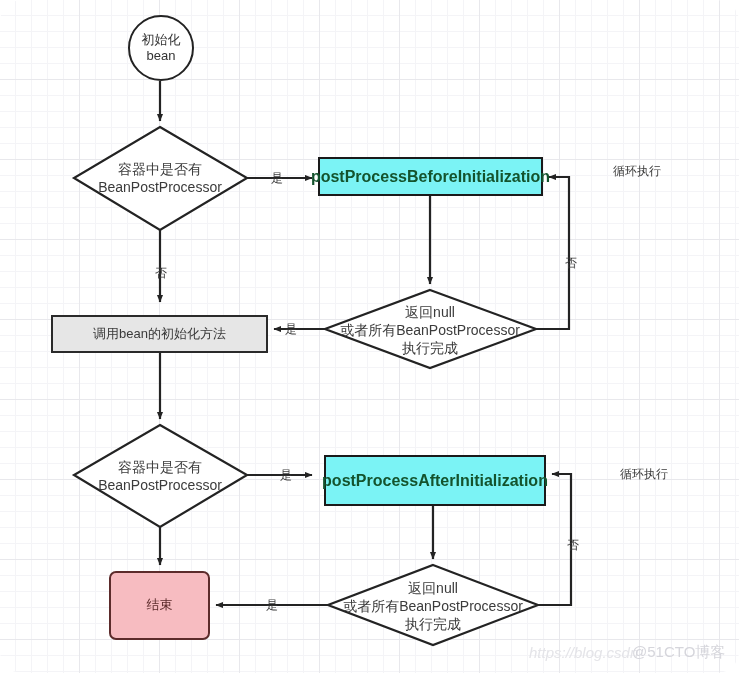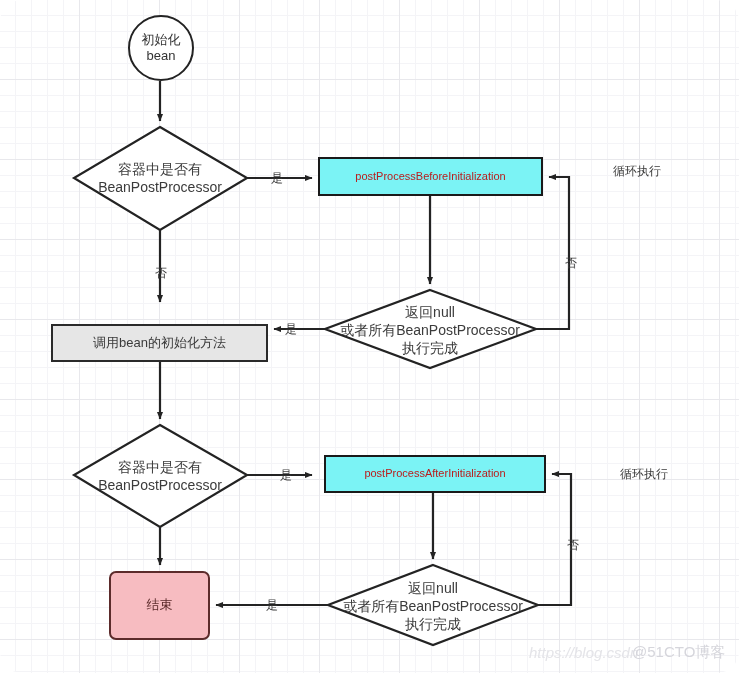--- a/index.html
+++ b/index.html
@@ -44,22 +44,23 @@
   .node-circle {
     border: 2px solid #232323;
     border-radius: 50%;
     background: #ffffff;
     white-space: pre-line;
     font-size: 13px;
   }
   .node-rect-cyan {
     border: 2px solid #1a1a1a;
     background: #7bf3f5;
-    font-size: 11px;
-    color: #b91c1c;
+    font-size: 16px;
+    color: #14532d;
+    font-weight: bold;
   }
   .node-rect-gray {
     border: 2px solid #2a2a2a;
     background: #e6e6e6;
     font-size: 13px;
     color: #3a3a3a;
   }
   .node-rect-pink {
     border: 2px solid #5c2b2b;
     background: #f7bcc1;
@@ -162,28 +163,28 @@
   </div>
 
   <div class="node node-rect-cyan" style="left:318px; top:157px; width:225px; height:39px;">postProcessBeforeInitialization</div>
 
   <div class="diamond-label" style="left:312px; top:305px; width:236px; height:50px;">
     <span>返回null</span>
     <span>或者所有BeanPostProcessor</span>
     <span>执行完成</span>
   </div>
 
-  <div class="node node-rect-gray" style="left:51px; top:324px; width:217px; height:38px;">调用bean的初始化方法</div>
+  <div class="node node-rect-gray" style="left:51px; top:315px; width:217px; height:38px;">调用bean的初始化方法</div>
 
   <div class="diamond-label" style="left:74px; top:450px; width:172px; height:52px;">
     <span>容器中是否有</span>
     <span>BeanPostProcessor</span>
   </div>
 
-  <div class="node node-rect-cyan" style="left:324px; top:455px; width:222px; height:38px;">postProcessAfterInitialization</div>
+  <div class="node node-rect-cyan" style="left:324px; top:455px; width:222px; height:51px;">postProcessAfterInitialization</div>
 
   <div class="diamond-label" style="left:315px; top:581px; width:236px; height:50px;">
     <span>返回null</span>
     <span>或者所有BeanPostProcessor</span>
     <span>执行完成</span>
   </div>
 
   <div class="node node-rect-pink" style="left:109px; top:571px; width:101px; height:69px;">结束</div>
 
   <div class="edge-label" style="left:271px; top:170px;">是</div>

